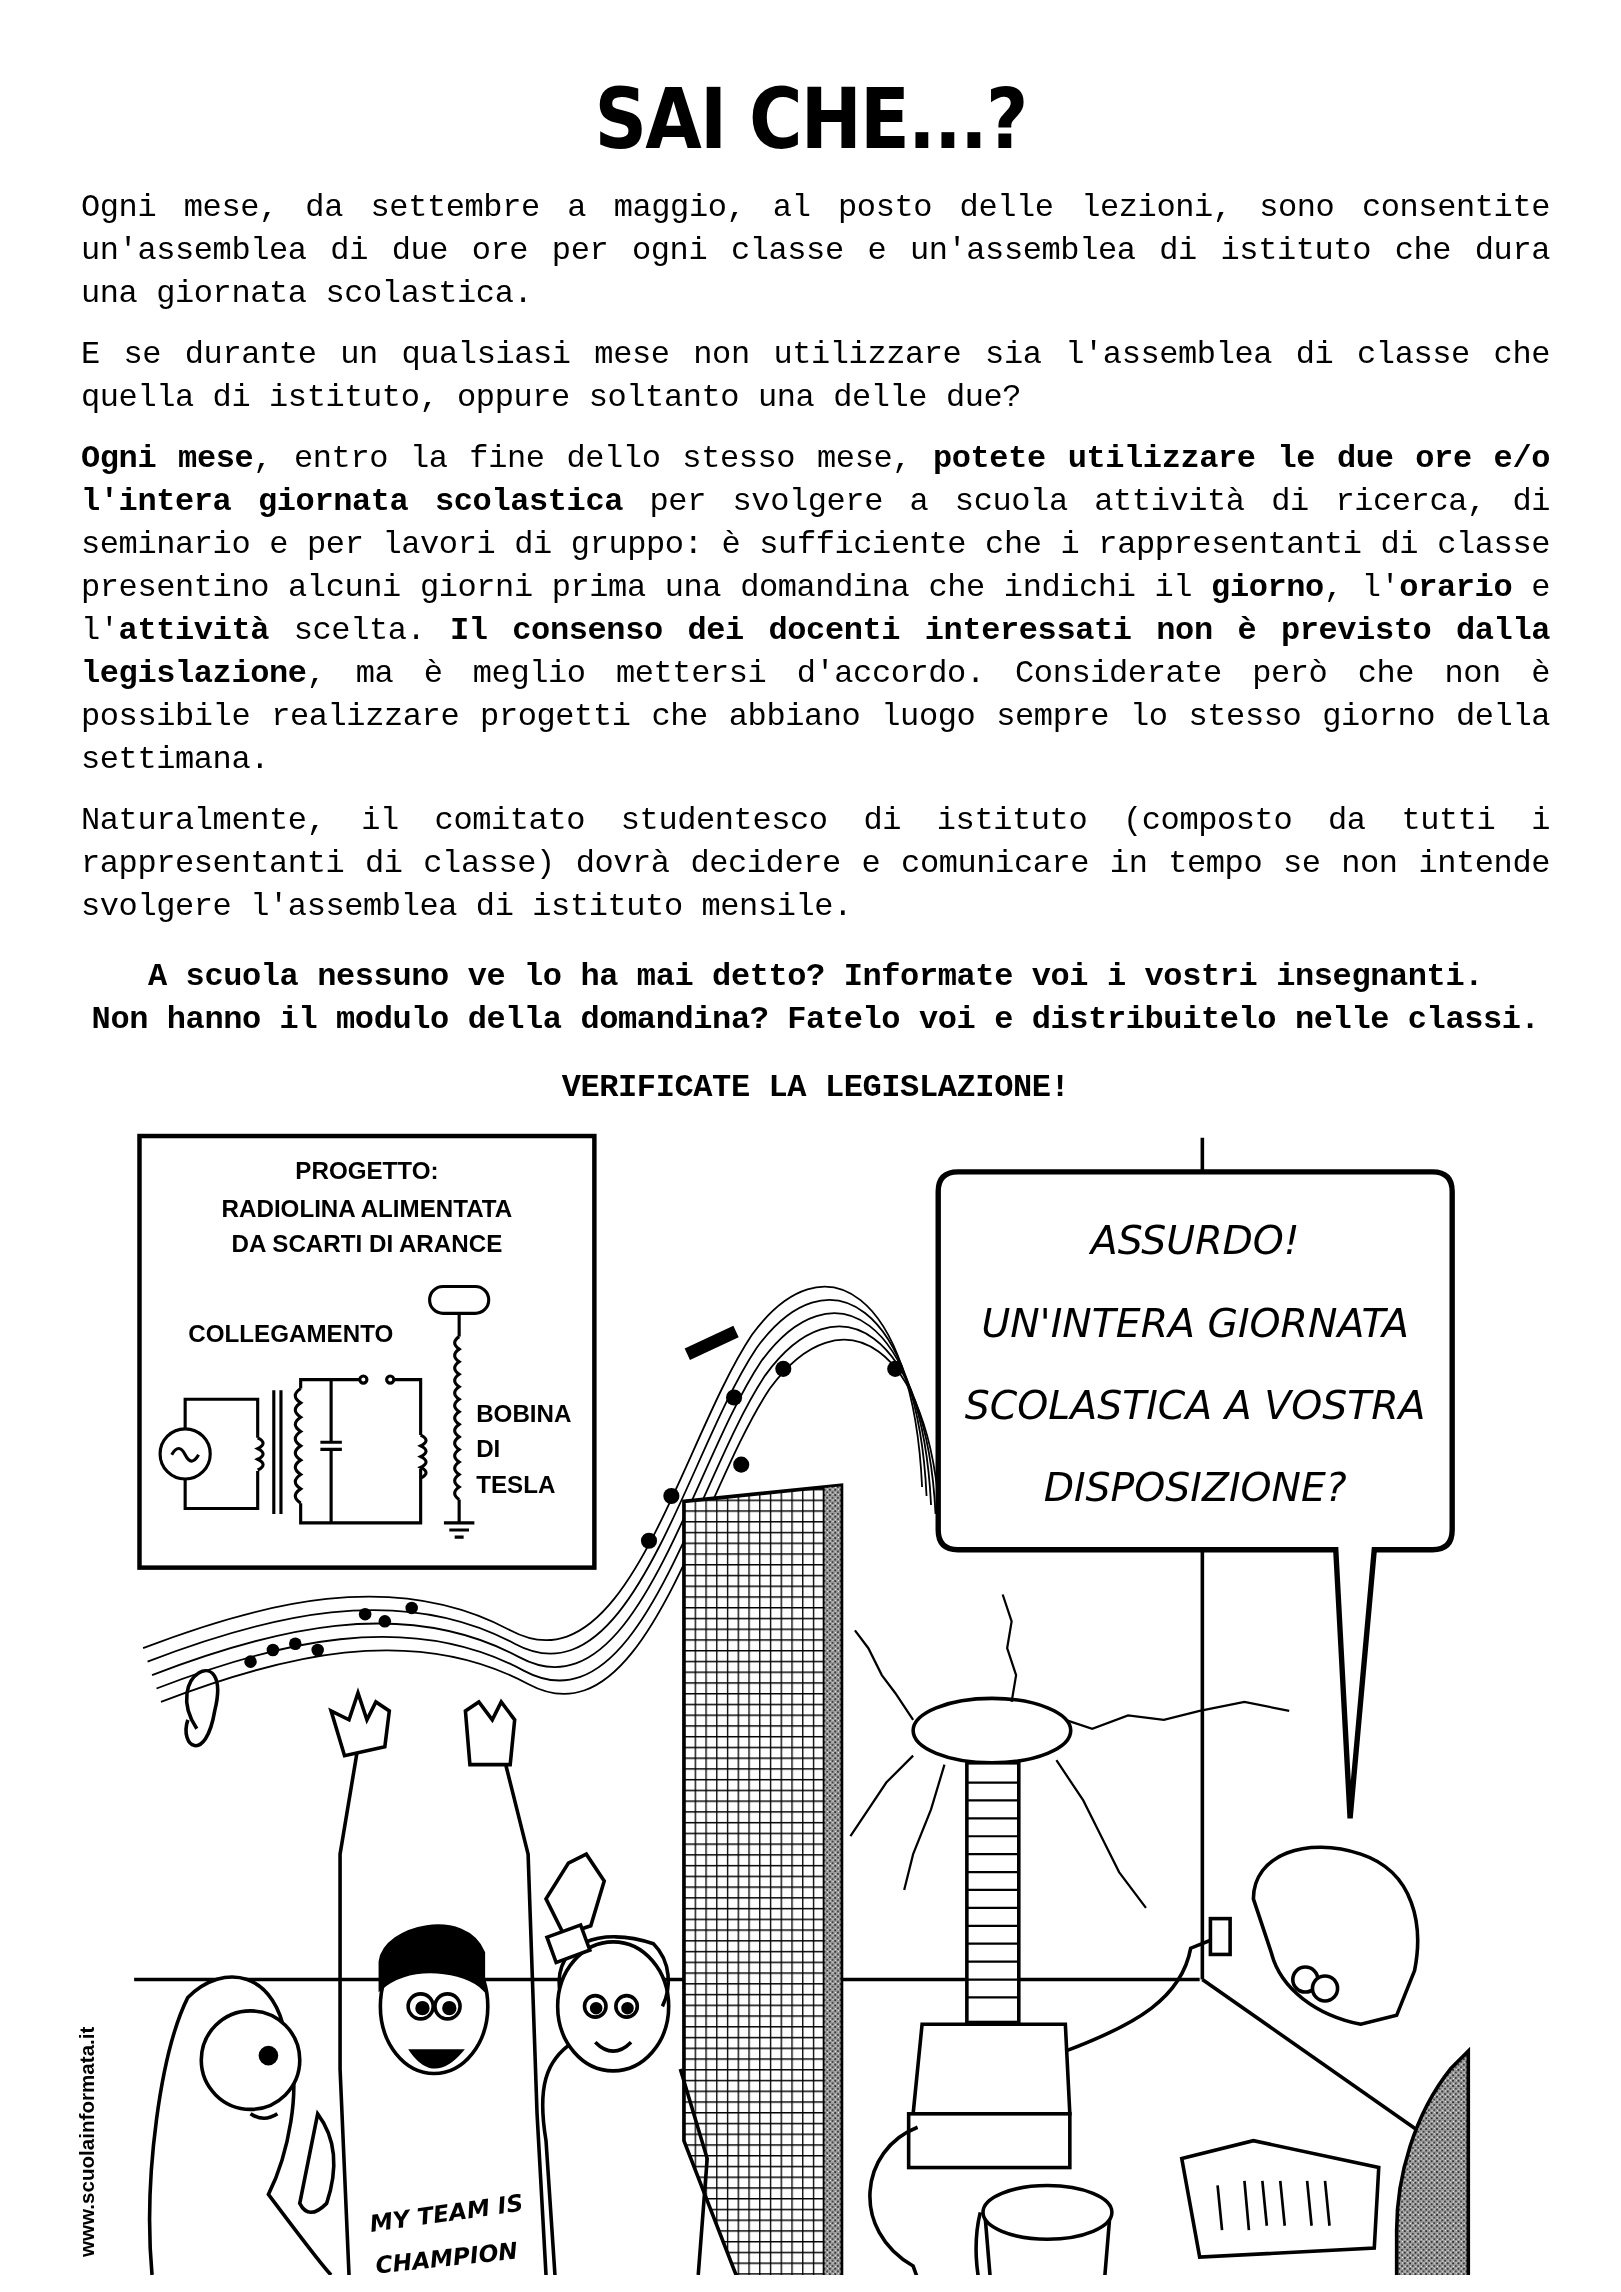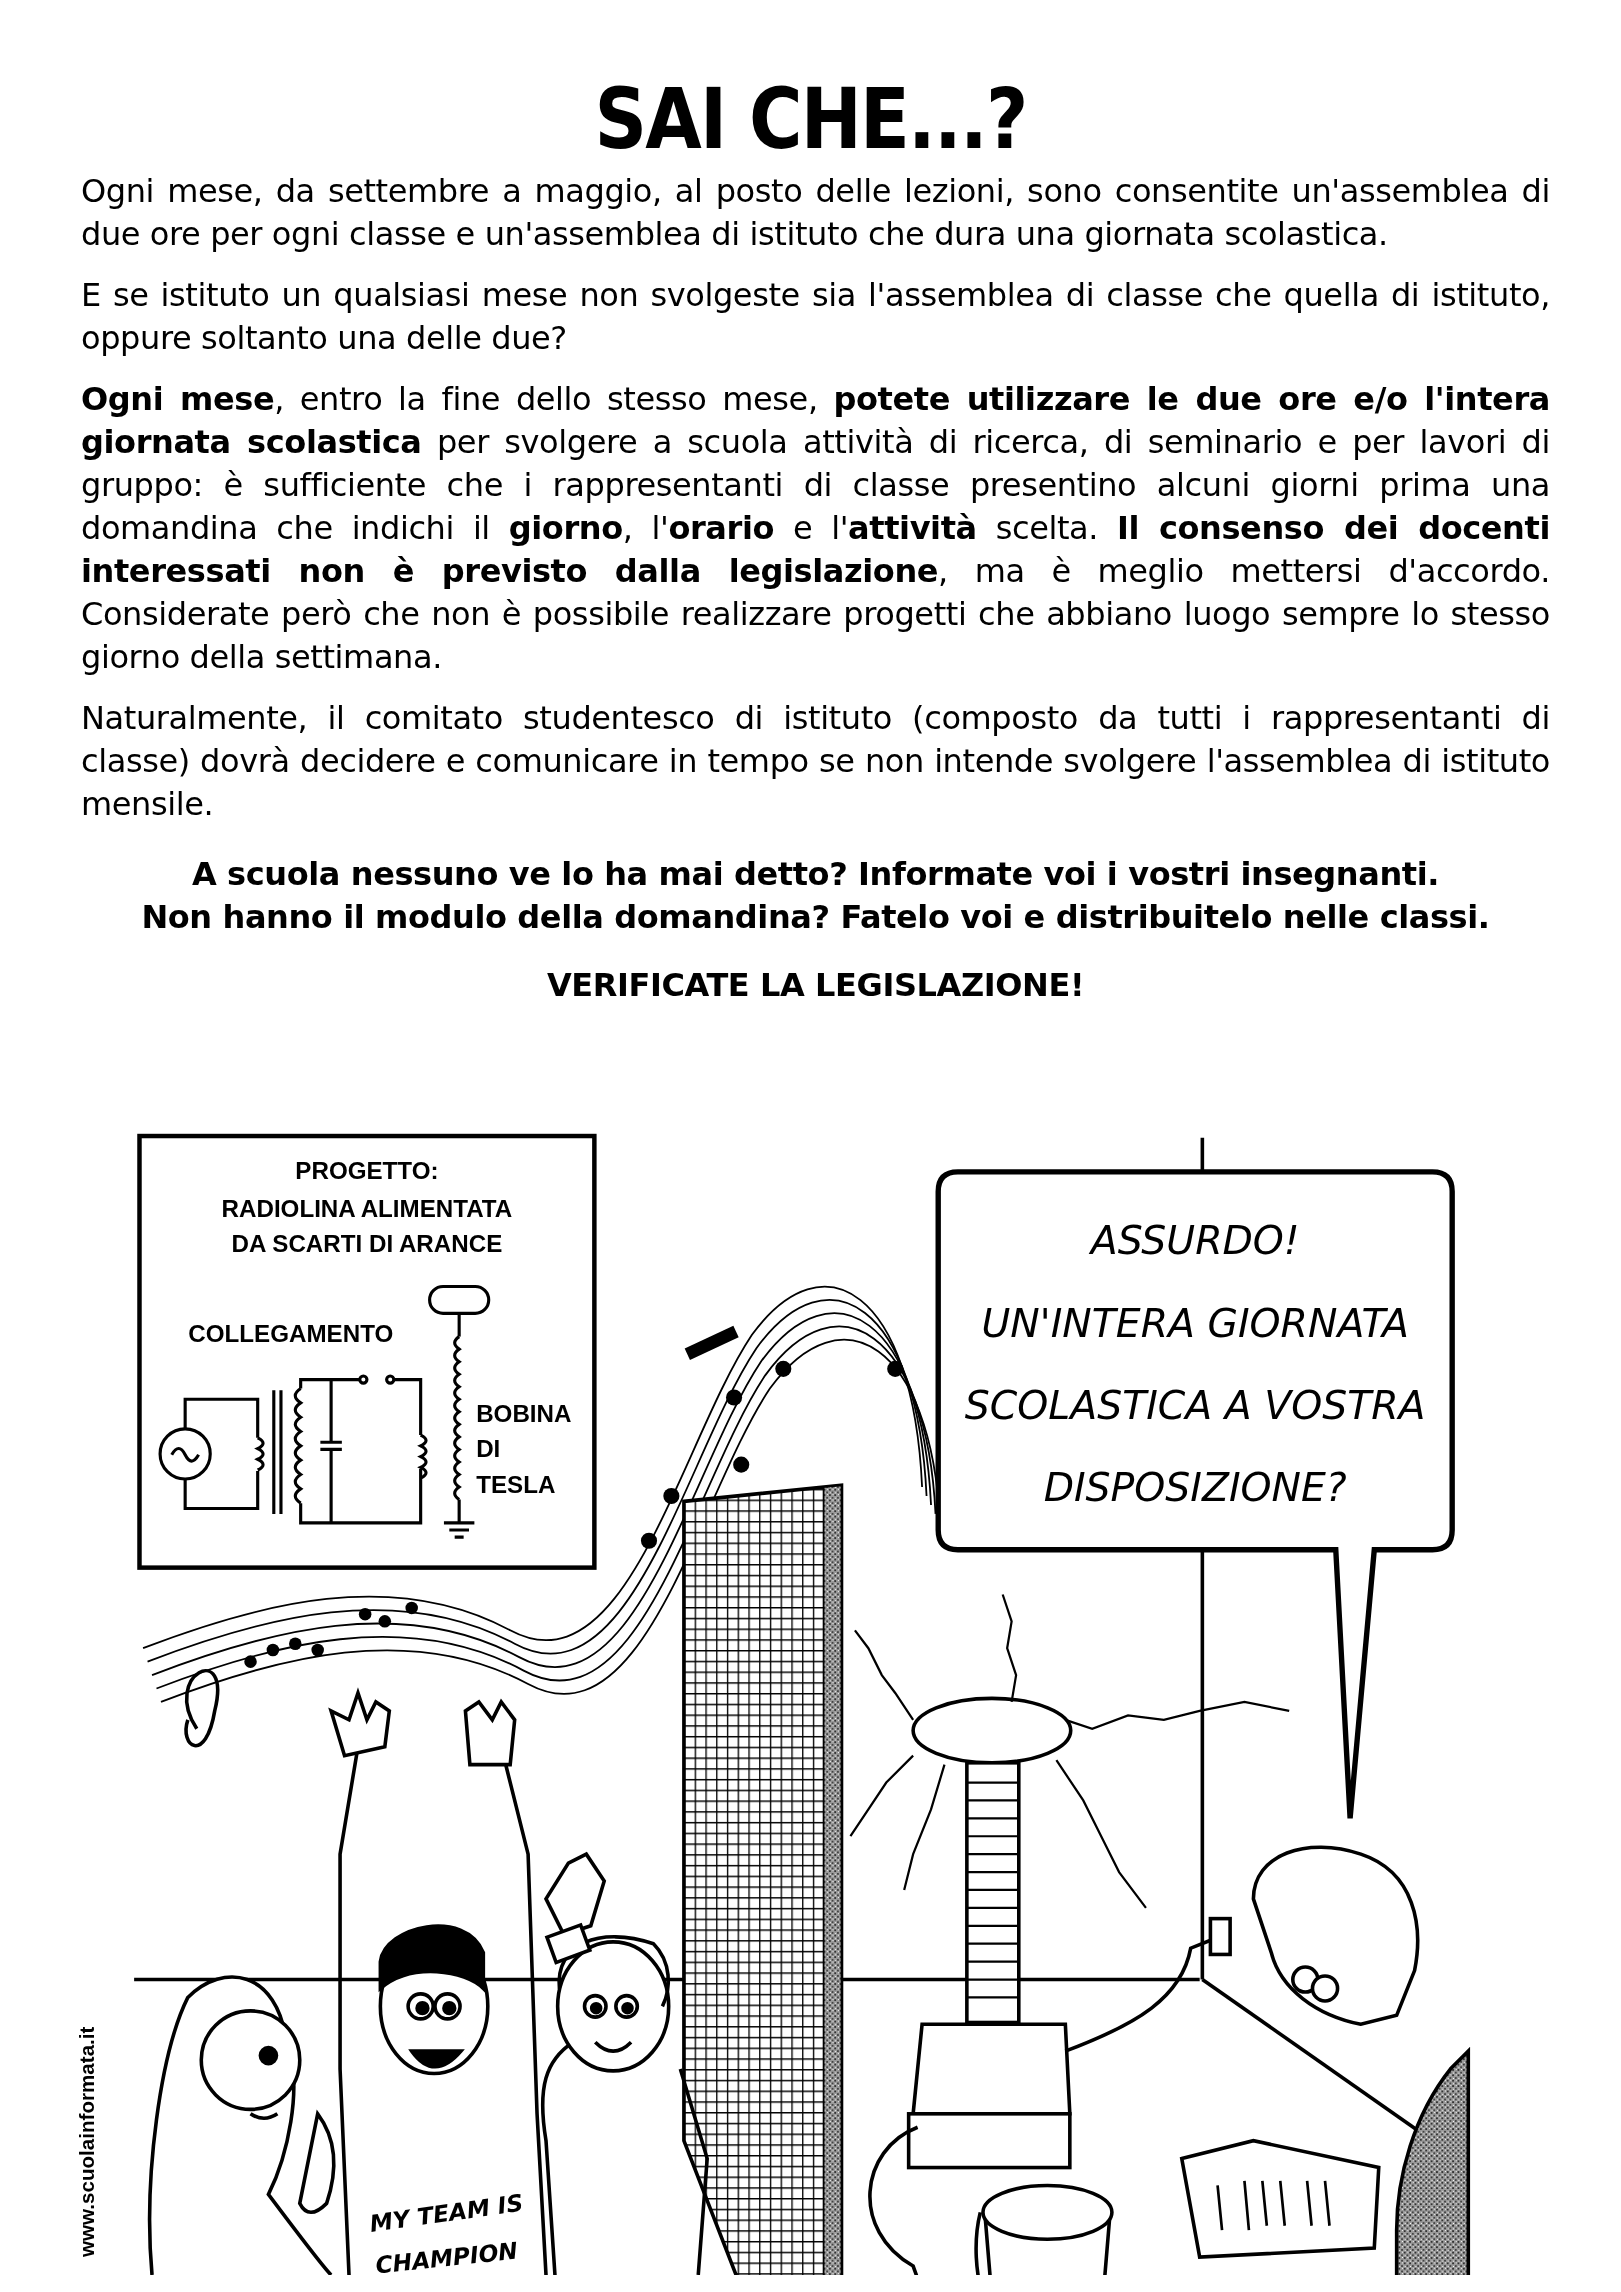--- a/index.html
+++ b/index.html
@@ -7,42 +7,42 @@
   .title {
     position: absolute; left: 0; width: 1621px; top: 82px; text-align: center;
     font-family: "DejaVu Sans", sans-serif; font-weight: 900; font-size: 73px;
     letter-spacing: -1.8px; transform: scaleY(1.15); line-height: 1;
   }
   .body-text {
     position: absolute; left: 81px; width: 1469px; top: 170px;
     font-family: "DejaVu Sans", sans-serif; font-size: 32px; line-height: 43px;
     text-align: justify; letter-spacing: -0.4px;
   }
-  .body-text p { margin: 0 0 18px 0; }
+  .body-text p { margin: 16px 0 18px 0; font-family: Liberation Mono, monospace; }
   .body-text b { font-weight: bold; }
   .cta { font-weight: bold; margin-top: 27px !important; text-align: center; }
   .cta span { display: block; }
   .legis { text-align: center !important; font-weight: bold; margin-top: 25px !important; }
   .legis span { display: block; text-align: center; }
   .illus { position: absolute; left: 125px; top: 1102px; width: 1433px; height: 1173px; }
   .side-url {
     position: absolute; left: 75px; top: 2257px; transform-origin: 0 0; transform: rotate(-90deg);
     font-family: "Liberation Sans", sans-serif; font-weight: bold; font-size: 20.6px; white-space: nowrap;
   }
   .svg-text-box { font-family: "Liberation Sans", sans-serif; font-weight: bold; }
   .svg-bubble { font-family: "DejaVu Sans", sans-serif; font-style: italic; }
 </style>
 </head>
 <body>
 
 <div class="title">SAI CHE...?</div>
 
 <div class="body-text">
   <p>Ogni mese, da settembre a maggio, al posto delle lezioni, sono consentite un'assemblea di due ore per ogni classe e un'assemblea di istituto che dura una giornata scolastica.</p>
-  <p>E se istituto un qualsiasi mese non svolgeste sia l'assemblea di classe che quella di istituto, oppure soltanto una delle due?</p>
+  <p>E se durante un qualsiasi mese non utilizzare sia l'assemblea di classe che quella di istituto, oppure soltanto una delle due?</p>
   <p>
     <b>Ogni mese</b><span>, entro la fine dello stesso mese, </span><b>potete utilizzare le due ore e/o l'intera giornata scolastica</b><span> per svolgere a scuola attività di ricerca, di seminario e per lavori di gruppo: è sufficiente che i rappresentanti di classe presentino alcuni giorni prima una domandina che indichi il </span><b>giorno</b><span>, l'</span><b>orario</b><span> e l'</span><b>attività</b><span> scelta. </span><b>Il consenso dei docenti interessati non è previsto dalla legislazione</b><span>, ma è meglio mettersi d'accordo. Considerate però che non è possibile realizzare progetti che abbiano luogo sempre lo stesso giorno della settimana.</span>
   </p>
   <p>Naturalmente, il comitato studentesco di istituto (composto da tutti i rappresentanti di classe) dovrà decidere e comunicare in tempo se non intende svolgere l'assemblea di istituto mensile.</p>
   <p class="cta">
     <span>A scuola nessuno ve lo ha mai detto? Informate voi i vostri insegnanti.</span>
     <span>Non hanno il modulo della domandina? Fatelo voi e distribuitelo nelle classi.</span>
   </p>
   <p class="legis">
     <span>VERIFICATE LA LEGISLAZIONE!</span>

